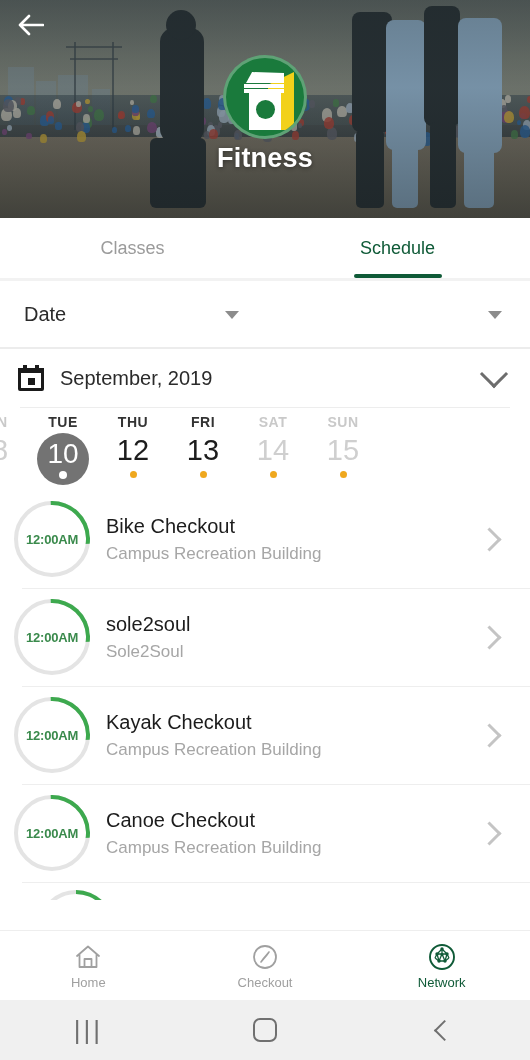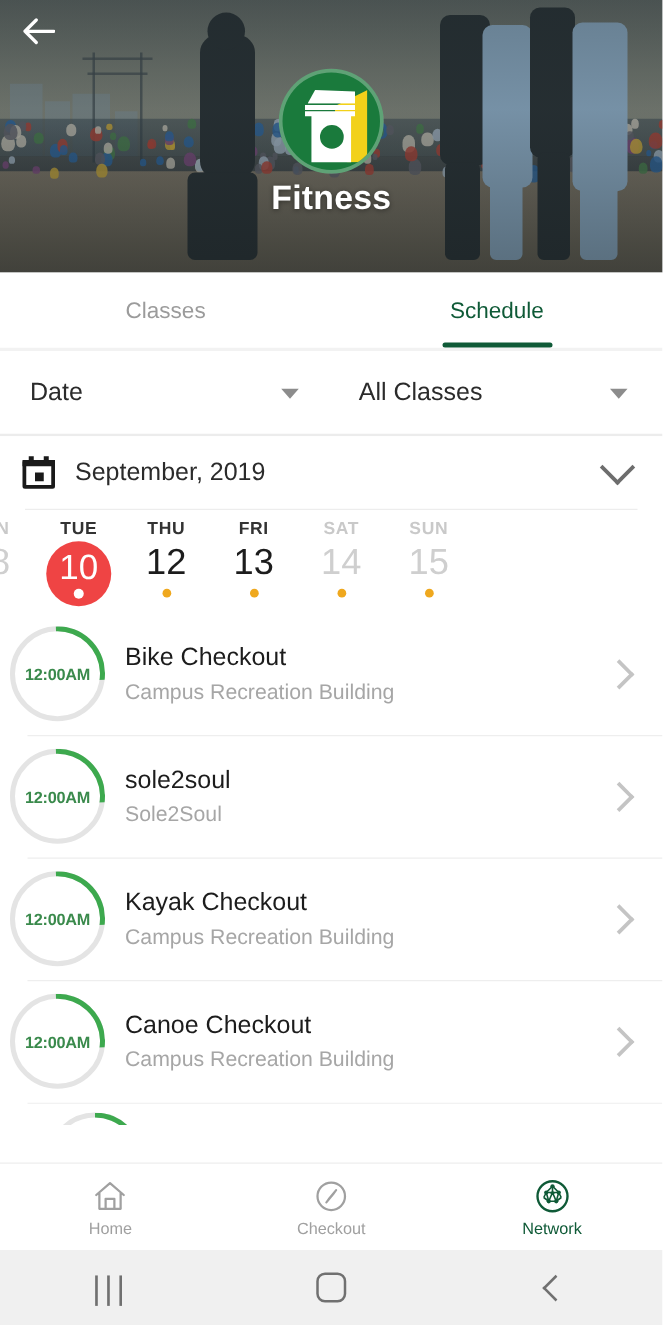--- a/index.html
+++ b/index.html
@@ -152,31 +152,31 @@
   .dow { font-size:14px; font-weight:bold; color:#333; letter-spacing:.5px; }
   .dow.dim { color:#c9c9c9; }
   .dnum {
     font-size:29px; color:#1c1c1c; margin-top:6px; line-height:1;
   }
   .dnum.dim { color:#cfcfcf; }
   .daydot {
     width:7px; height:7px; border-radius:50%; background:#efa81e; margin-top:6px;
   }
   .day-cell.selected .sel-circle {
-    width:52px; height:52px; border-radius:50%; background:#ef4444;
+    width:52px; height:52px; border-radius:50%; background:#737373;
     display:flex; flex-direction:column; align-items:center; justify-content:center;
     margin-top:3px;
   }
   .day-cell.selected .dnum { color:#fff; margin-top:0; font-size:28px; }
   .day-cell.selected .daydot { background:#fff; margin-top:3px; width:8px; height:8px; }
 
   
   .list { background:#fff; }
   .list-item {
-    height:98px; display:flex; align-items:center; padding:0 8px;
+    height:98px; display:flex; align-items:center; padding:0 14px;
     position:relative; cursor:pointer;
   }
   .list-item + .list-item::before {
     content:""; position:absolute; left:22px; right:0; top:0;
     height:1px; background:#eeeeee;
   }
   .ring {
     width:76px; height:76px; flex:0 0 76px; border-radius:50%;
     position:relative; display:flex; align-items:center; justify-content:center;
     margin-right:16px;
@@ -474,21 +474,20 @@
     </div>
   </div>
   <div class="tabs-sep"></div>
 
   <div class="filters">
     <div class="filter">
       <span class="filter-label">Date</span>
       <span class="caret"></span>
     </div>
     <div class="filter">
-      <span class="filter-label">All Classes</span>
       <span class="caret"></span>
     </div>
   </div>
   <div class="filters-sep"></div>
 
   <div class="month-row">
     <span class="cal-icon">
       <span class="frame"></span>
         <span class="top-bar"></span>
       <span class="peg l"></span>

